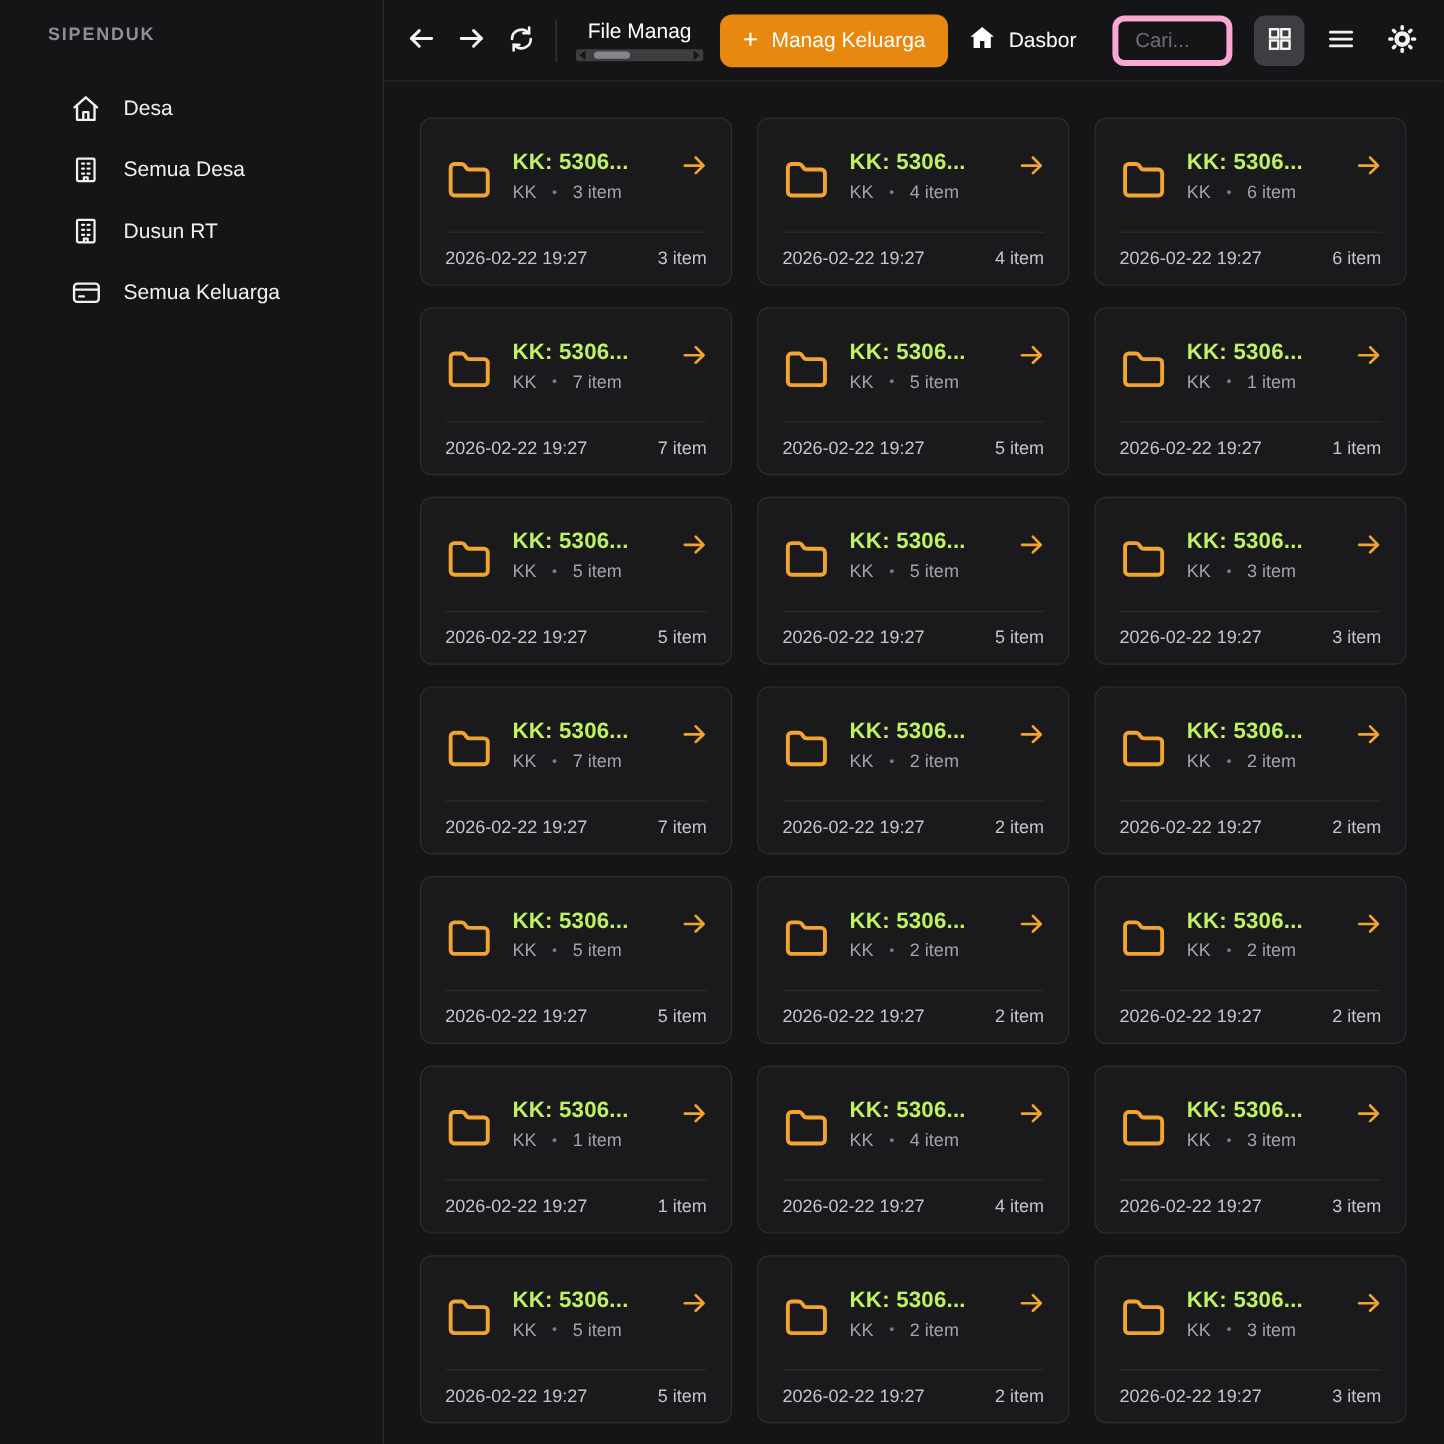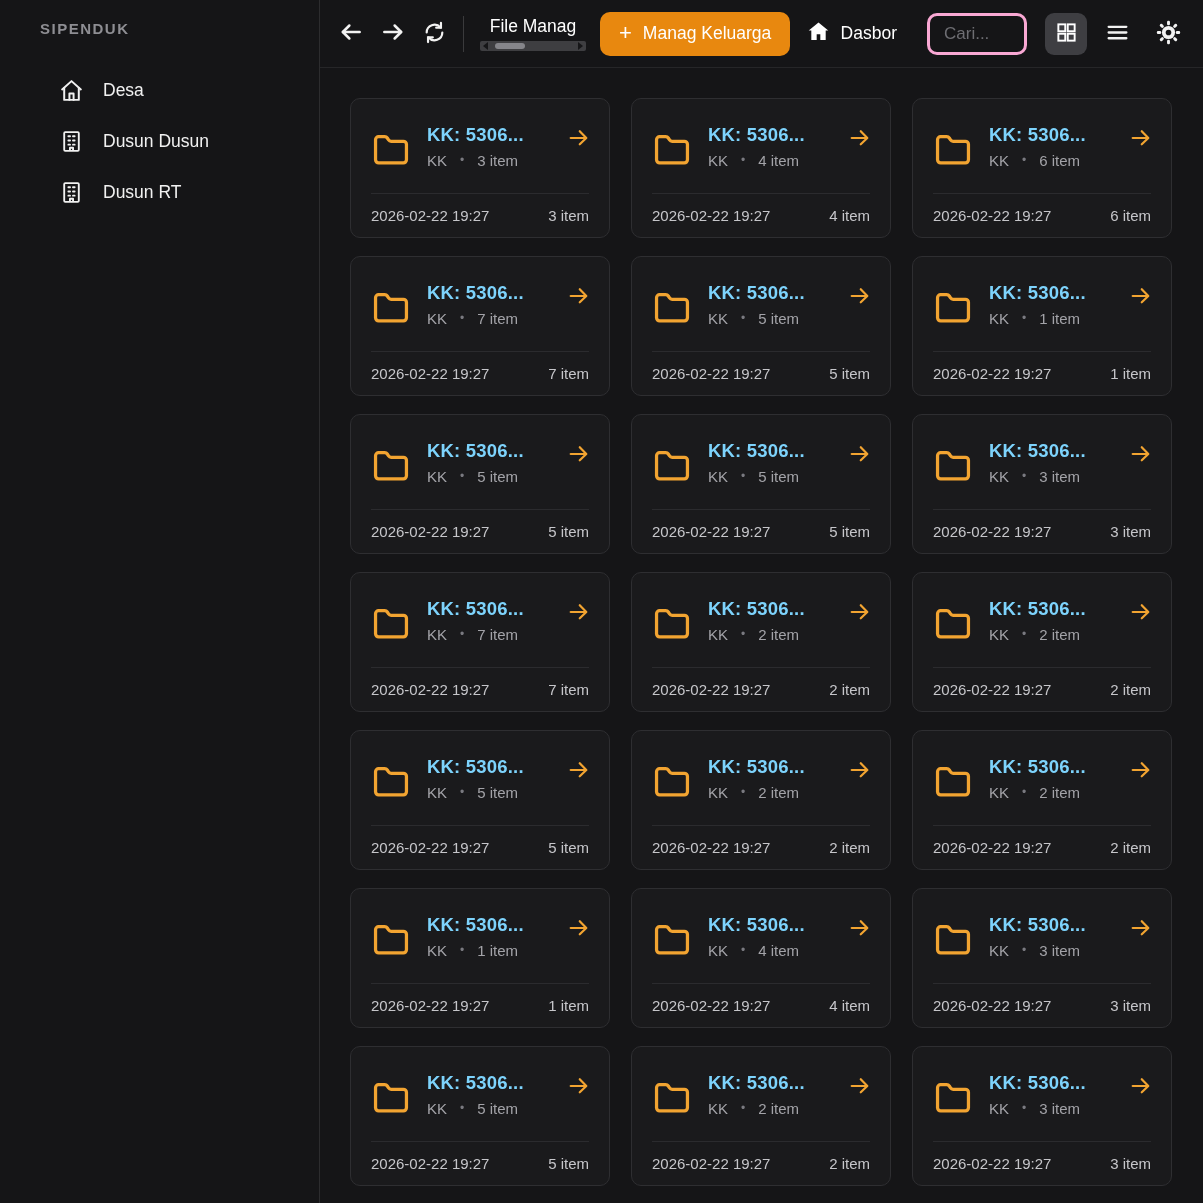--- a/index.html
+++ b/index.html
@@ -25,32 +25,32 @@
   .doc-title-text { font-size:17.5px; color:#ffffff; white-space:nowrap; overflow:hidden; }
   .mini-scroll { position:relative; margin:4px auto 0; width:106px; height:10px; background:#3e3e41; border-radius:2px; }
   .mini-thumb { position:absolute; left:15px; top:2px; width:30px; height:6px; background:#85858a; border-radius:3px; }
   .tri { position:absolute; top:1px; width:0; height:0; border-top:4px solid transparent; border-bottom:4px solid transparent; }
   .tri-l { left:3px; border-right:5px solid #161618; }
   .tri-r { right:3px; border-left:5px solid #161618; }
   .add-btn { background:#E8880F; color:#fff; border:none; border-radius:10px; height:44px; padding:0 19px; font-size:17.5px; display:flex; align-items:center; gap:11px; cursor:pointer; margin-right:8px; }
   .add-plus { font-size:22px; font-weight:300; line-height:1; margin-top:-2px; }
   .spacer { flex:1; }
   .dasbor { display:flex; align-items:center; gap:11px; font-size:17.5px; color:#fff; margin-right:30px; cursor:pointer; }
-  .search-input { width:100px; height:42px; background:transparent; border:3px solid #f9a8d4; border-radius:10px; color:#e8e8e8; font-size:17px; padding:0 14px; outline:none; }
+  .search-input { width:100px; height:42px; background:transparent; border:5px solid #f9a8d4; border-radius:10px; color:#e8e8e8; font-size:17px; padding:0 14px; outline:none; }
   .search-input::placeholder { color:#6e6e73; }
   .view-btn { width:42px; height:42px; background:#3e3e42; border-radius:9px; display:flex; align-items:center; justify-content:center; border:none; cursor:pointer; margin-left:18px; }
   .menu-btn, .gear-btn { margin-left:10px; }
   
   .content { flex:1; padding:30px 31px 0 30px; overflow:hidden; }
   .grid { display:grid; grid-template-columns:repeat(3,1fr); column-gap:21px; row-gap:18px; }
   .card { background:#1a1a1c; border:1px solid #2e2e31; border-radius:10px; height:140px; display:flex; flex-direction:column; cursor:pointer; }
   .card-head { flex:1; display:flex; align-items:center; padding:0 18px 0 21px; gap:17px; }
   .folder { display:flex; margin-top:6px; }
   .card-text { display:flex; flex-direction:column; }
-  .card-title { font-size:18.5px; font-weight:bold; color:#7dd3fc; letter-spacing:0.2px; }
+  .card-title { font-size:18.5px; font-weight:bold; color:#bef264; letter-spacing:0.2px; }
   .card-sub { margin-top:6px; display:flex; align-items:center; gap:13px; font-size:15px; color:#a3a3a8; }
   .dot { font-size:12px; color:#7a7a80; }
   .go { margin-left:auto; align-self:flex-start; margin-top:26px; display:flex; }
   .card-divider { height:1px; background:#2b2b2e; margin:0 20px; }
   .card-footer { height:43px; display:flex; align-items:center; justify-content:space-between; padding:0 20px; font-size:15px; color:#c6c6ca; }
 </style>
 </head>
 <body>
 
 <div class="sidebar">
@@ -67,31 +67,41 @@
       <span>Desa</span>
     </div>
     <div class="nav-item">
       <span class="nicon">
         <svg width="25" height="25" viewBox="0 0 24 24" fill="none" stroke="#f1f1f1" stroke-width="1.8" stroke-linejoin="round">
             <rect x="5" y="3" width="14" height="18" rx="1"></rect>
             <path d="M9 7h1.6M13.4 7H15M9 11h1.6M13.4 11H15M9 15h1.6M13.4 15H15" stroke-linecap="round"></path>
             <path d="M10.5 21v-3h3v3"></path>
           </svg>
       </span>
-      <span>Dusun Dusun</span>
+      <span>Semua Desa</span>
     </div>
     <div class="nav-item">
       <span class="nicon">
         <svg width="25" height="25" viewBox="0 0 24 24" fill="none" stroke="#f1f1f1" stroke-width="1.8" stroke-linejoin="round">
             <rect x="5" y="3" width="14" height="18" rx="1"></rect>
             <path d="M9 7h1.6M13.4 7H15M9 11h1.6M13.4 11H15M9 15h1.6M13.4 15H15" stroke-linecap="round"></path>
             <path d="M10.5 21v-3h3v3"></path>
           </svg>
       </span>
       <span>Dusun RT</span>
+    </div>
+    <div class="nav-item">
+      <span class="nicon">
+        <svg width="26" height="26" viewBox="0 0 24 24" fill="none" stroke="#f1f1f1" stroke-width="1.8" stroke-linecap="round" stroke-linejoin="round">
+            <rect x="2.5" y="5" width="19" height="14" rx="2.5"></rect>
+            <path d="M2.5 9.6h19"></path>
+            <path d="M6.5 14.8h3.5"></path>
+          </svg>
+      </span>
+      <span>Semua Keluarga</span>
     </div>
   </div>
 </div>
 
 <div class="main">
 
   <div class="topbar">
     <button class="icon-btn">
       <span>
         <svg width="26" height="26" viewBox="0 0 24 24" fill="none" stroke="#f2f2f2" stroke-width="2.3" stroke-linecap="round" stroke-linejoin="round">

